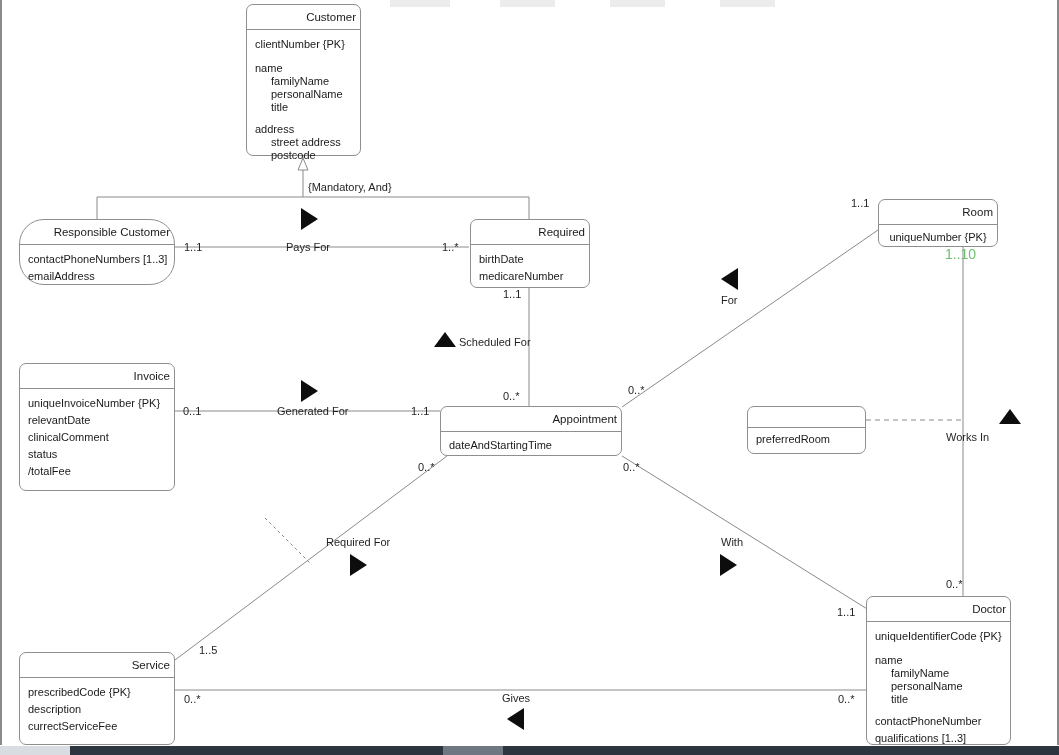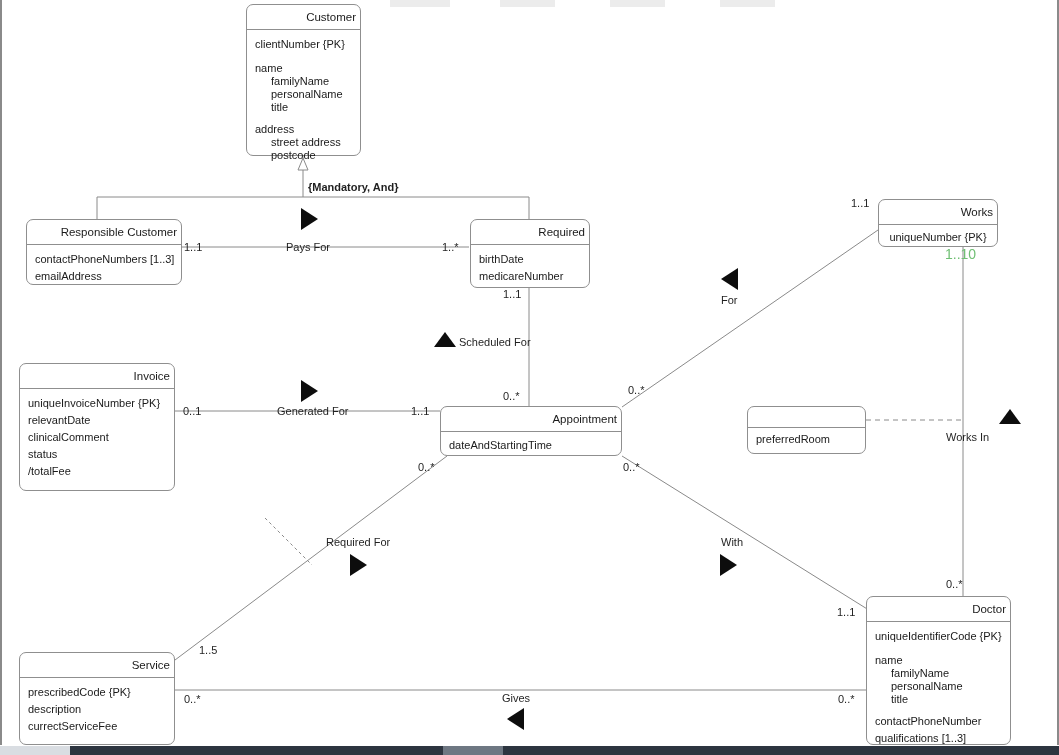--- a/index.html
+++ b/index.html
@@ -28,21 +28,21 @@
   .assoc-cls.small .ac-head{height:20px;}
   .assoc-cls.small .ac-body{font-size:11px;padding:5px 8px;}
   .assoc-cls.rounded{border:1px solid #8f8f8f;border-radius:7px;}
 
   svg.ov{position:absolute;left:0;top:0;width:1059px;height:755px;pointer-events:none;}
 
   
   .lbl{position:absolute;font-size:11px;color:#1f1f1f;white-space:nowrap;}
   .mult{position:absolute;font-size:11px;color:#1f1f1f;white-space:nowrap;}
   .mult.green{color:#6fbf73;font-size:14px;}
-  .constraint{position:absolute;font-size:11px;color:#1f1f1f;white-space:nowrap;font-weight:bold;}
+  .constraint{position:absolute;font-size:11px;color:#1f1f1f;white-space:nowrap;}
 
   
   .tri{position:absolute;width:0;height:0;}
   .tri.right{border-top:11px solid transparent;border-bottom:11px solid transparent;border-left:17px solid #0d0d0d;}
   .tri.left{border-top:11px solid transparent;border-bottom:11px solid transparent;border-right:17px solid #0d0d0d;}
   .tri.up{border-left:11px solid transparent;border-right:11px solid transparent;border-bottom:15px solid #0d0d0d;}
 
   
   #taskbar{position:absolute;left:0;bottom:0;width:1059px;height:9px;background:#2d3540;}
   #taskbar .tb-accent{position:absolute;left:0;top:0;width:70px;height:9px;background:#d9dde2;}
@@ -102,21 +102,21 @@
       <div class="at gap grp">name</div>
       <div class="at ind">familyName</div>
       <div class="at ind">personalName</div>
       <div class="at ind">title</div>
       <div class="at gap grp">address</div>
       <div class="at ind">street address</div>
       <div class="at ind">postcode</div>
     </div>
   </div>
 
-  <div class="cls" style="left:26px;top:219px;width:156px;height:66px;">
+  <div class="cls" style="left:19px;top:219px;width:156px;height:66px;border-radius:25px;">
     <div class="cls-title">Responsible Customer</div>
     <div class="cls-sep"></div>
     <div class="cls-attrs">
       <div class="at">contactPhoneNumbers [1..3]</div>
       <div class="at">emailAddress</div>
     </div>
   </div>
 
   <div class="cls" style="left:470px;top:219px;width:120px;height:69px;">
     <div class="cls-title">Required</div>
@@ -165,21 +165,21 @@
       <div class="at gap grp">name</div>
       <div class="at ind">familyName</div>
       <div class="at ind">personalName</div>
       <div class="at ind">title</div>
       <div class="at gap">contactPhoneNumber</div>
       <div class="at">qualifications [1..3]</div>
     </div>
   </div>
 
   <div class="cls" style="left:878px;top:199px;width:120px;height:48px;">
-    <div class="cls-title">Works</div>
+    <div class="cls-title">Room</div>
     <div class="cls-sep"></div>
     <div class="cls-attrs" style="padding-top:4px;padding-bottom:4px;text-align:center;">
       <div class="at" style="text-align:center;">uniqueNumber {PK}</div>
     </div>
   </div>
 
 
   <div class="assoc-cls rounded small" style="left:747px;top:406px;width:119px;height:48px;">
     <div class="ac-head"></div>
     <div class="ac-sep" style="background:#8f8f8f;"></div>

